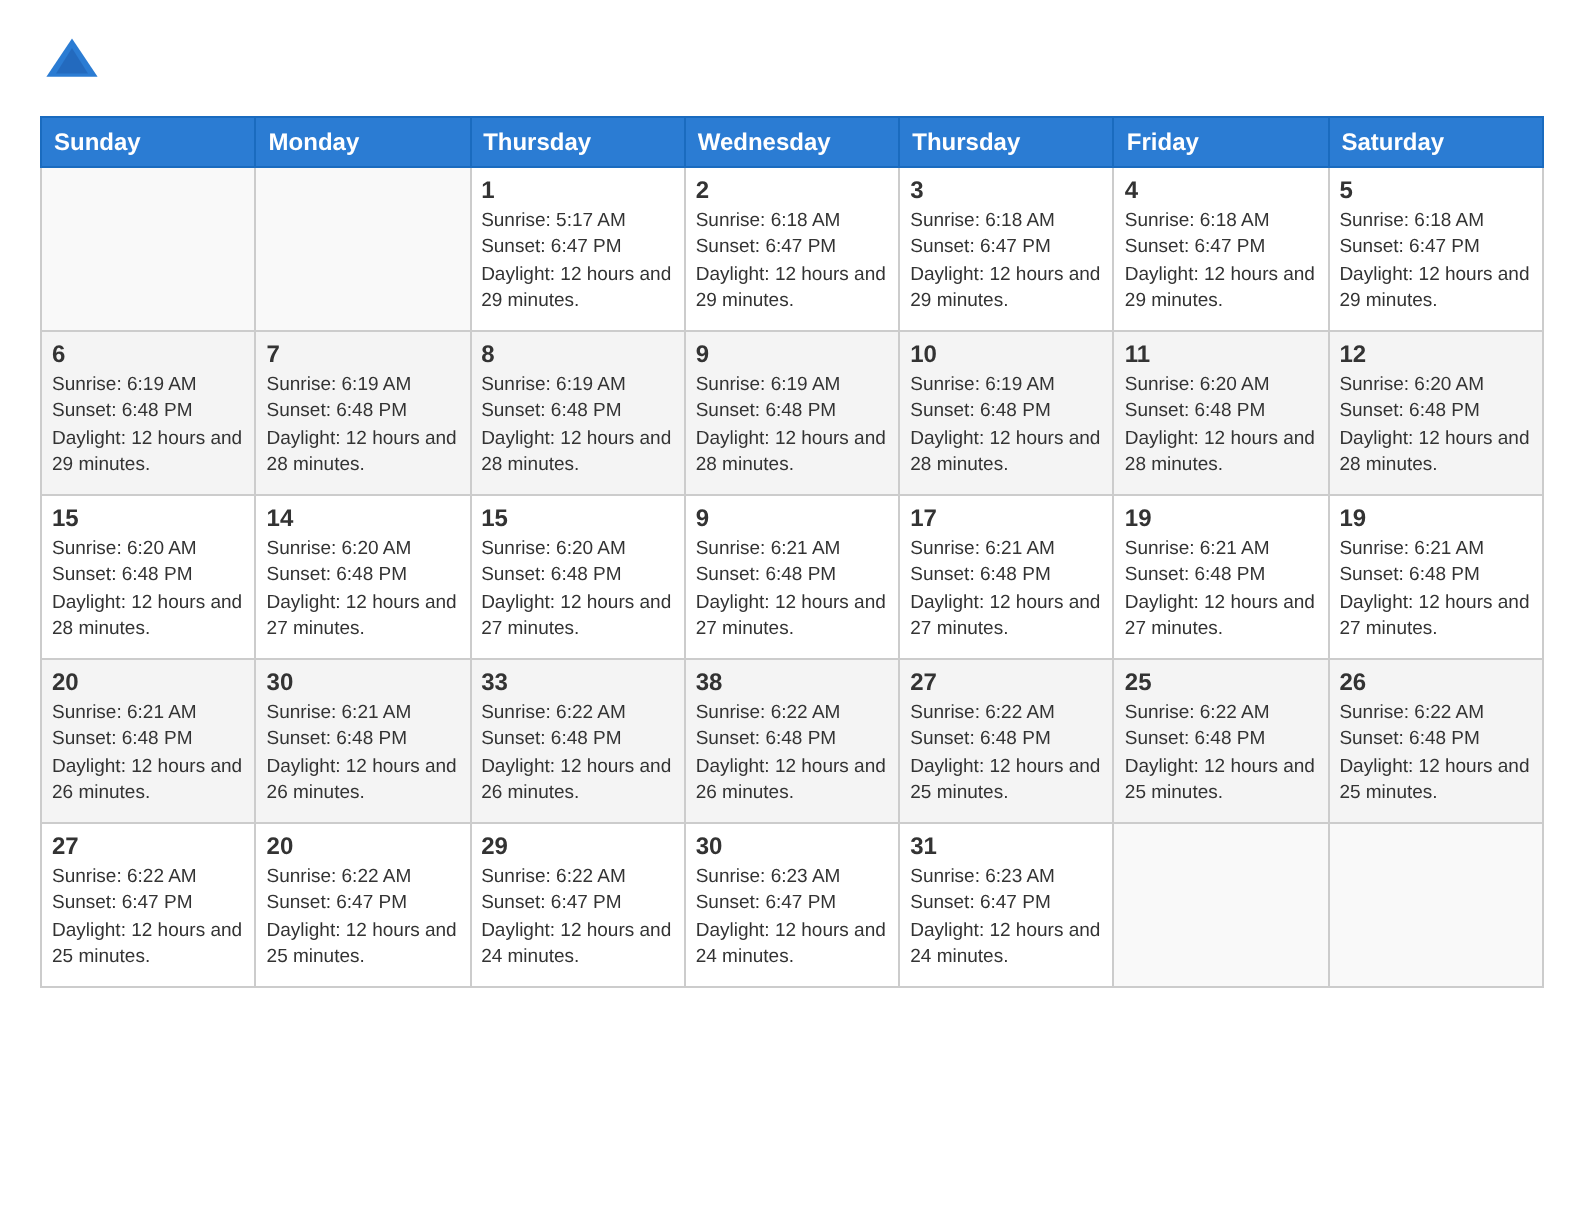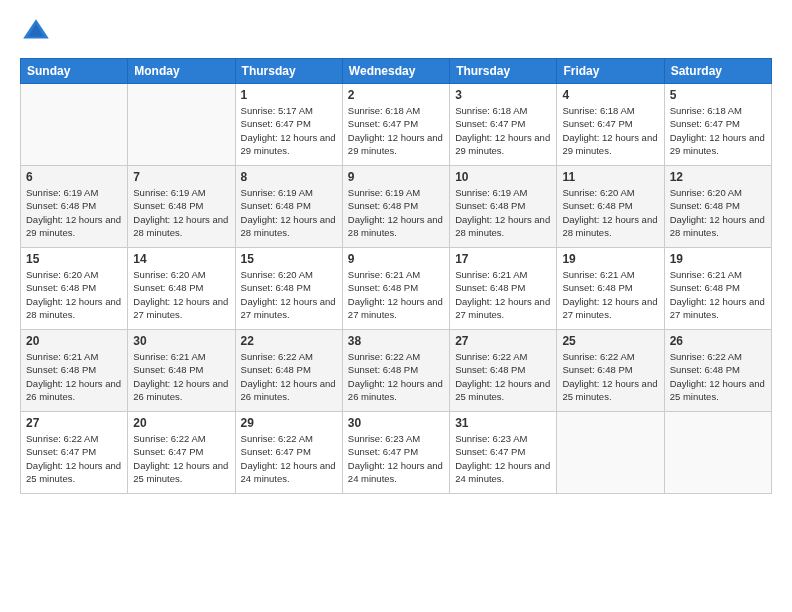--- a/index.html
+++ b/index.html
@@ -304,21 +304,21 @@
           </td>
           <td>
             <div class="day-num">30</div>
             <div class="day-info">
               <div>Sunrise: 6:21 AM</div>
               <div>Sunset: 6:48 PM</div>
               <div>Daylight: 12 hours and 26 minutes.</div>
             </div>
           </td>
           <td>
-            <div class="day-num">22</div>
+            <div class="day-num">33</div>
             <div class="day-info">
               <div>Sunrise: 6:22 AM</div>
               <div>Sunset: 6:48 PM</div>
               <div>Daylight: 12 hours and 26 minutes.</div>
             </div>
           </td>
           <td>
             <div class="day-num">38</div>
             <div class="day-info">
               <div>Sunrise: 6:22 AM</div>

